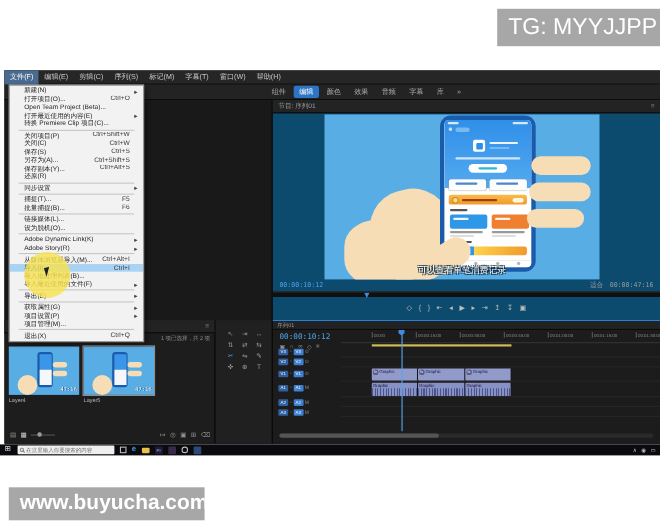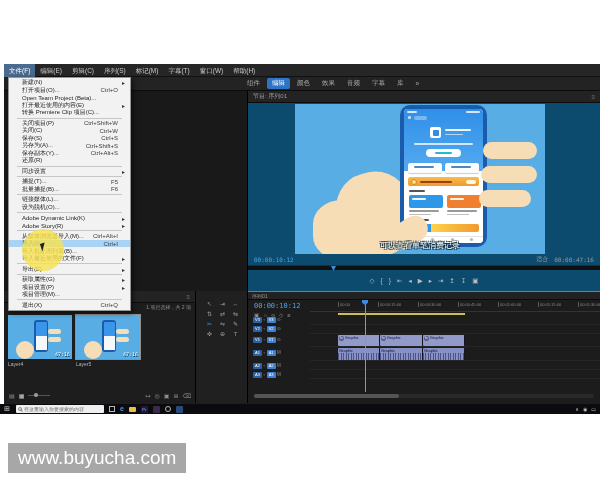--- a/index.html
+++ b/index.html
@@ -5,21 +5,21 @@
   * { box-sizing: border-box; margin: 0; padding: 0; }
   html,body { background:#fff; }
   #stage { position:relative; width:600px; height:480px; background:#ffffff;
            font-family:"Liberation Sans", sans-serif; overflow:hidden; }
   .abs { position:absolute; }
   .mono { font-family:"DejaVu Sans Mono", monospace; }
 
   
   .wm { background:#a7a7a7; color:#ffffff; white-space:nowrap; overflow:hidden; }
   #tg-box   { left:452px; top:8px;  width:148px; height:34px; font-size:21px; line-height:34px; padding-left:10px; }
-  #site-box { left:8px;  top:443px; width:178px; height:30px; font-size:19px; line-height:30px; padding-left:10px; }
+  #site-box { left:8px;  top:443px; width:178px; height:30px; font-size:19px; line-height:30px; padding-left:10px;font-weight:bold; }
 
   
   #app { left:4px; top:64px; width:596px; height:340px; background:#1e1e1e; }
 
   
   #menubar { left:0; top:0; width:596px; height:13px; background:#262626; display:flex; align-items:center;
              font-size:6.5px; color:#c9c9c9; border-bottom:1px solid #111; }
   .mb-item { padding:0 5px; height:13px; line-height:13px; }
   .mb-item.open { background:#4a6b8f; color:#fff; }
 
@@ -138,20 +138,21 @@
   #tb-search span { font-size:5px; color:#6f6f6f; white-space:nowrap; }
   .tb-ico { margin-left:5px; display:inline-block; }
   .tb-sq { width:7px; height:7px; border-radius:1px; font-size:4px; color:#aeb0ff; text-align:center; line-height:7px; }
   #tb-tray { margin-left:auto; margin-right:4px; display:flex; gap:4px; font-size:5px; color:#c2c2c2; align-items:center; }
 </style>
 </head>
 <body>
 
 <div id="stage">
 
+  <div id="tg-box" class="abs wm">TG: MYYJJPP</div>
 
   <div id="app" class="abs">
 
     <div id="menubar" class="abs">
       <span class="mb-item open">文件(F)</span>
       <span class="mb-item">编辑(E)</span>
       <span class="mb-item">剪辑(C)</span>
       <span class="mb-item">序列(S)</span>
       <span class="mb-item">标记(M)</span>
       <span class="mb-item">字幕(T)</span>

